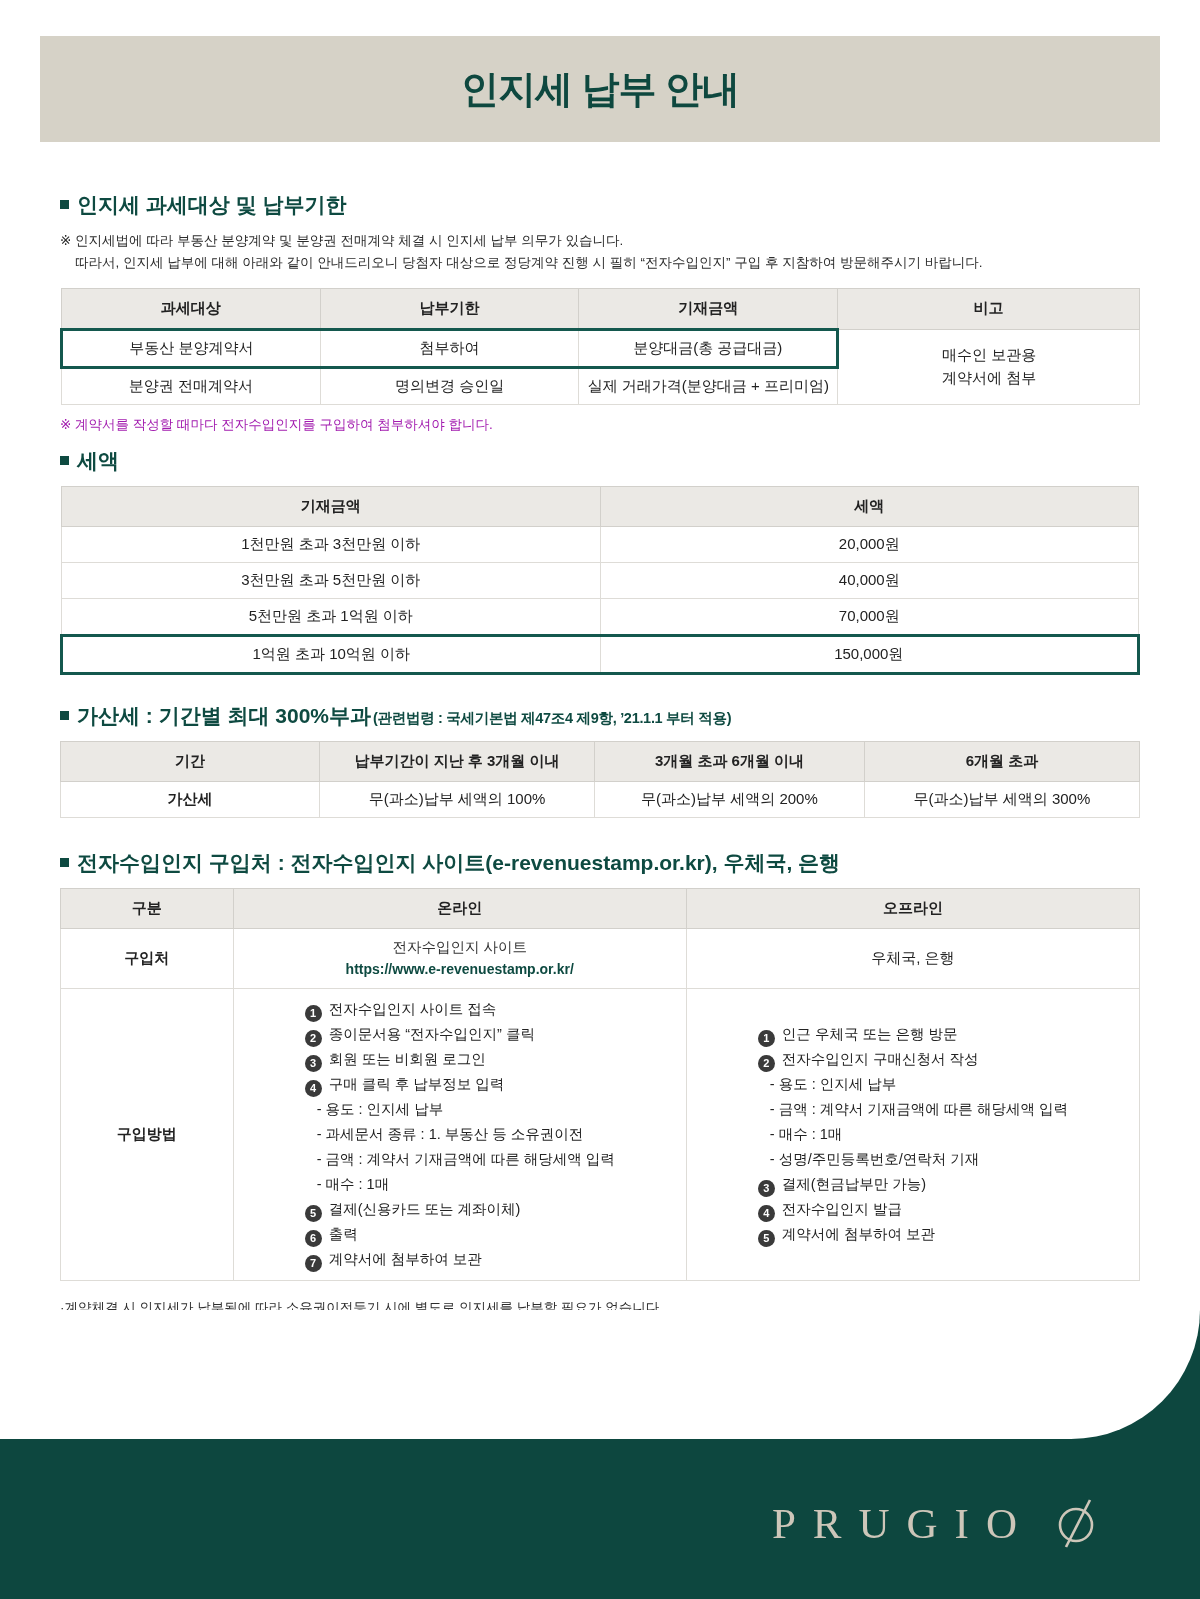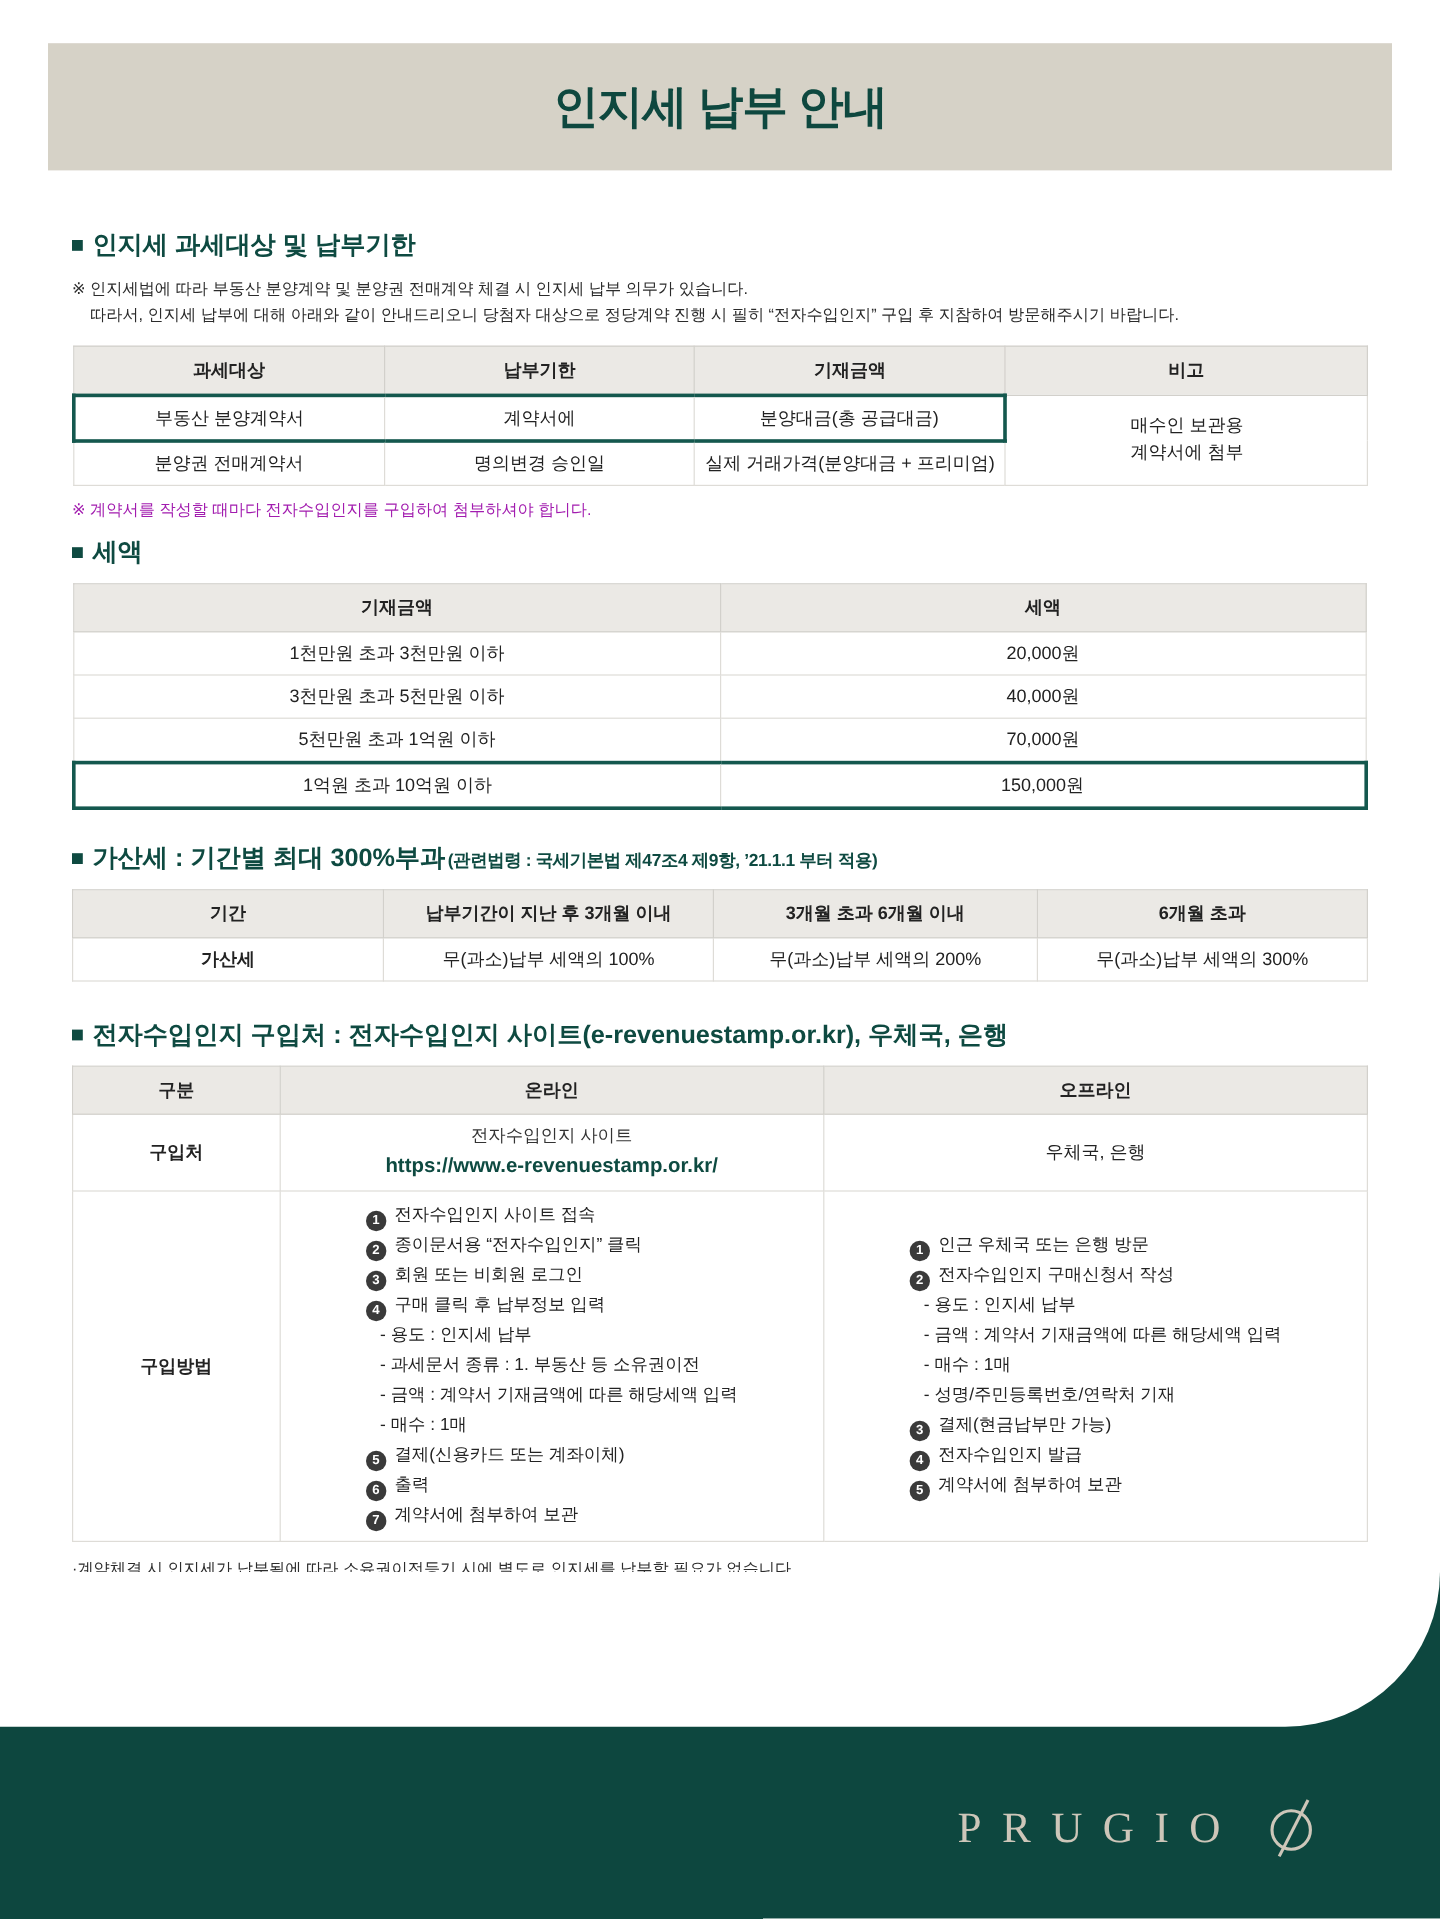--- a/index.html
+++ b/index.html
@@ -28,38 +28,38 @@
   table.t th{background:#ebe9e5;font-weight:bold;color:#222;padding:10px 6px;border:1px solid #d2d0cb;}
   table.t td{padding:8px 6px;text-align:center;border:1px solid #dedcd7;background:#fff;}
   table.t .hl{border-top:3px solid #14584e;border-bottom:3px solid #14584e;}
   table.t .hl-l{border-left:3px solid #14584e;}
   table.t .hl-r{border-right:3px solid #14584e;}
   .remark-line{line-height:1.5;text-align:center;}
 
   
   .cell-label{font-weight:bold;}
   .site-name{font-size:14.5px;color:#333;line-height:1.5;}
-  .site-url{font-size:17px;font-weight:bold;color:#0e4a41;line-height:1.5;}
+  .site-url{font-size:14px;font-weight:bold;color:#0e4a41;line-height:1.5;}
   td.method{padding:24px 6px;}
   .steps-wrap{display:flex;justify-content:center;}
   .steps{display:inline-block;text-align:left;font-size:14.5px;line-height:25px;color:#222;}
   .num{display:inline-flex;width:17px;height:17px;border-radius:50%;background:#3a3a3a;color:#fff;
        font-size:11px;align-items:center;justify-content:center;margin-right:7px;vertical-align:-3px;font-weight:bold;}
   .num.empty{visibility:hidden;width:10px;margin-right:2px;}
 
   
   .bottom-notes{font-size:13.5px;color:#2b2b2b;line-height:1.7;}
   .bottom-notes .note-line{padding-left:12px;text-indent:-12px;margin:0 0 1px 0;}
 
   
   .footer{position:absolute;left:0;bottom:0;width:1200px;height:289px;background:#0d473f;}
   .footer-curve{position:absolute;top:0;left:0;width:1200px;height:129px;background:#ffffff;
                 border-bottom-right-radius:135px;}
   .logo{position:absolute;right:100px;bottom:50px;display:flex;align-items:center;gap:20px;color:#cdc6b9;}
-  .logo-text{font-family:"Liberation Serif","DejaVu Serif",serif;font-size:36px;letter-spacing:17px;
+  .logo-text{font-family:"Liberation Serif","DejaVu Serif",serif;font-size:43px;letter-spacing:17px;
              font-weight:400;line-height:1;}
 </style>
 </head>
 <body>
 
 <div class="page">
 
   <div class="banner">
     <div class="banner-title">인지세 납부 안내</div>
   </div>
@@ -86,21 +86,21 @@
           <tr>
             <th>과세대상</th>
             <th>납부기한</th>
             <th>기재금액</th>
             <th>비고</th>
           </tr>
         </thead>
         <tbody>
           <tr>
             <td class="hl hl-l">부동산 분양계약서</td>
-            <td class="hl">계약서에</td>
+            <td class="hl">첨부하여</td>
             <td class="hl hl-r">분양대금(총 공급대금)</td>
             <td rowspan="2">
               <div class="remark-line">매수인 보관용</div>
               <div class="remark-line">계약서에 첨부</div>
             </td>
           </tr>
           <tr>
             <td>분양권 전매계약서</td>
             <td>명의변경 승인일</td>
             <td>실제 거래가격(분양대금 + 프리미엄)</td>

